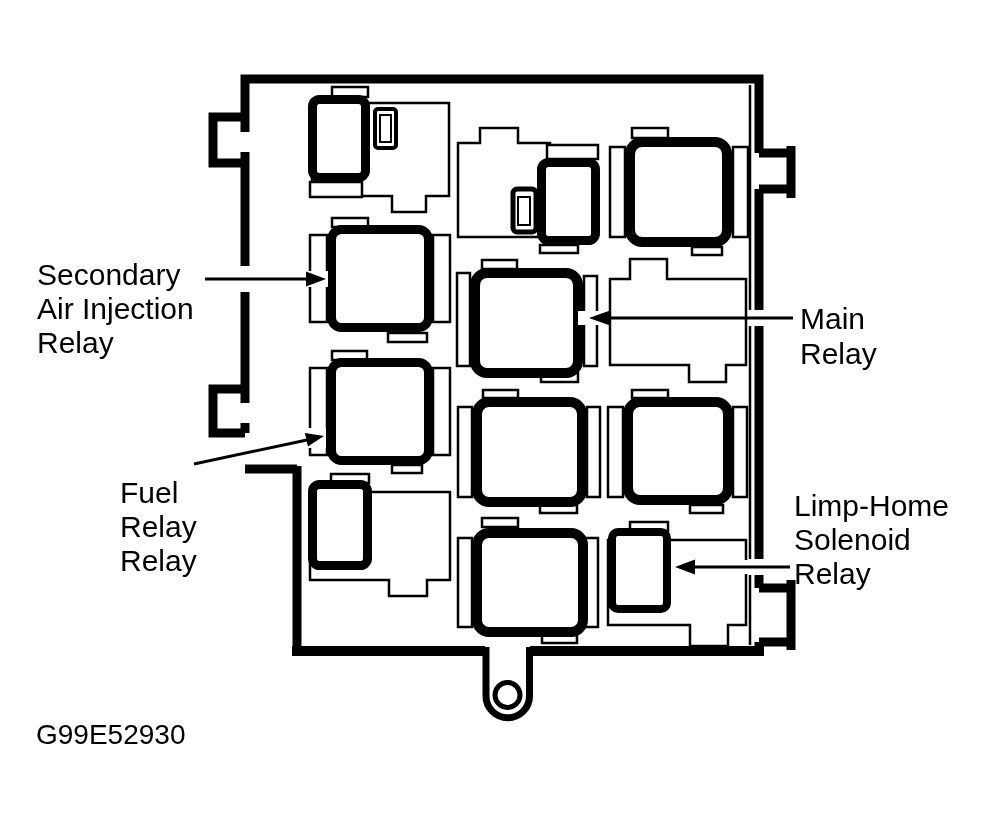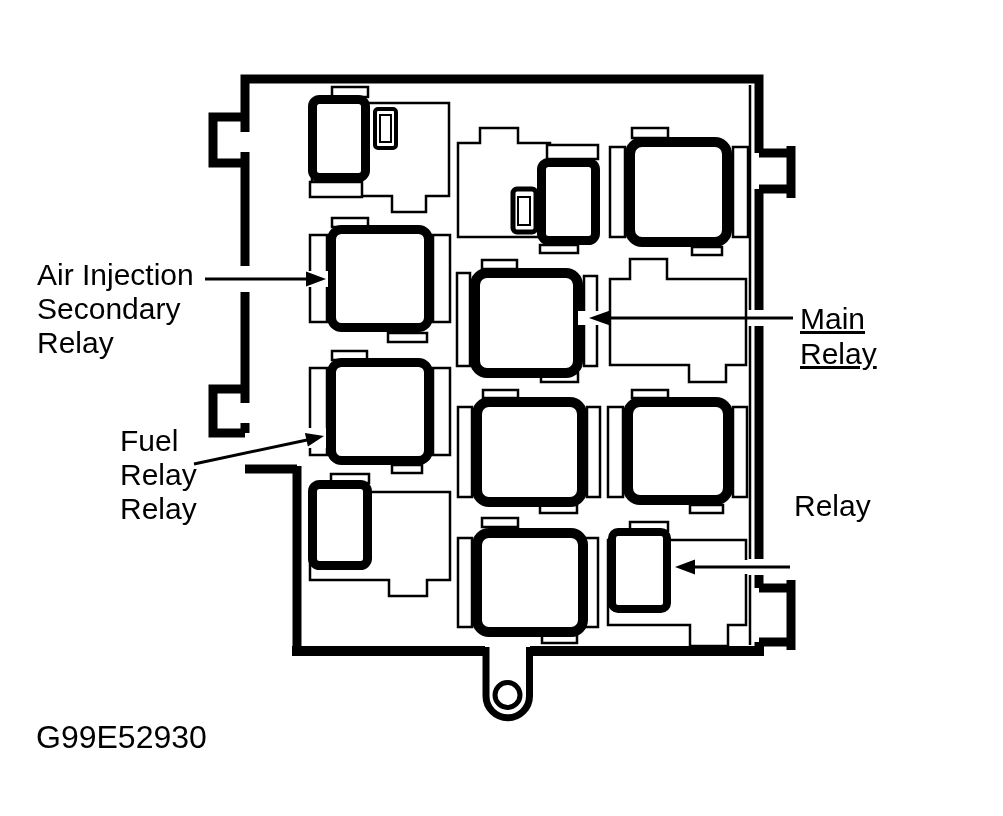--- a/index.html
+++ b/index.html
@@ -10,22 +10,22 @@
   #diagram-svg{position:absolute;left:0;top:0;}
   .thinline{fill:#ffffff;stroke:#000000;stroke-width:2.5;}
   .thinpath{fill:#ffffff;stroke:#000000;stroke-width:2.5;}
   .relay{fill:#ffffff;stroke:#000000;}
   .shell{fill:none;stroke:#000000;stroke-width:9;}
   .gapmask{fill:#ffffff;stroke:none;}
   .arrowline{stroke:#000000;stroke-width:3;fill:none;}
   .arrowhead{fill:#000000;stroke:none;}
   .label{position:absolute;font-size:30px;line-height:34px;white-space:nowrap;}
   .label span{display:block;}
-  #label-main{line-height:35px;text-decoration:underline;}
-  #figure-code{position:absolute;font-size:32px;}
+  #label-main{line-height:35px;}
+  #figure-code{position:absolute;font-size:28px;}
 </style>
 </head>
 <body>
 <div id="stage">
 
 <svg id="diagram-svg" width="1003" height="816" viewBox="0 0 1003 816">
 
   <g>
     <path class="shell" d="
       M 245,74.5 V 117
@@ -145,35 +145,37 @@
       <path class="arrowhead" d="M 589,318 L 610,310.5 L 610,325.5 Z"></path>
     </g>
     <g>
       <path class="arrowline" d="M 790,567 H 694"></path>
       <path class="arrowhead" d="M 675,567 L 695,559.5 L 695,574.5 Z"></path>
     </g>
   </g>
 </svg>
 
 <div class="label" id="label-secondary" style="left:37px;top:258px">
+  <span>Secondary</span>
   <span>Air Injection</span>
-  <span>Secondary</span>
   <span>Relay</span>
 </div>
 
-<div class="label" id="label-fuel" style="left:120px;top:424px">
+<div class="label" id="label-fuel" style="left:120px;top:476px">
   <span>Fuel</span>
   <span>Relay</span>
   <span>Relay</span>
 </div>
 
 <div class="label" id="label-main" style="left:800px;top:301px">
   <span>Main</span>
   <span>Relay</span>
 </div>
 
 <div class="label" id="label-limp" style="left:794px;top:489px">
+  <span>Limp-Home</span>
+  <span>Solenoid</span>
   <span>Relay</span>
 </div>
 
 <div id="figure-code" style="left:36px;top:719px">G99E52930</div>
 
 </div>
 
 </body></html>

